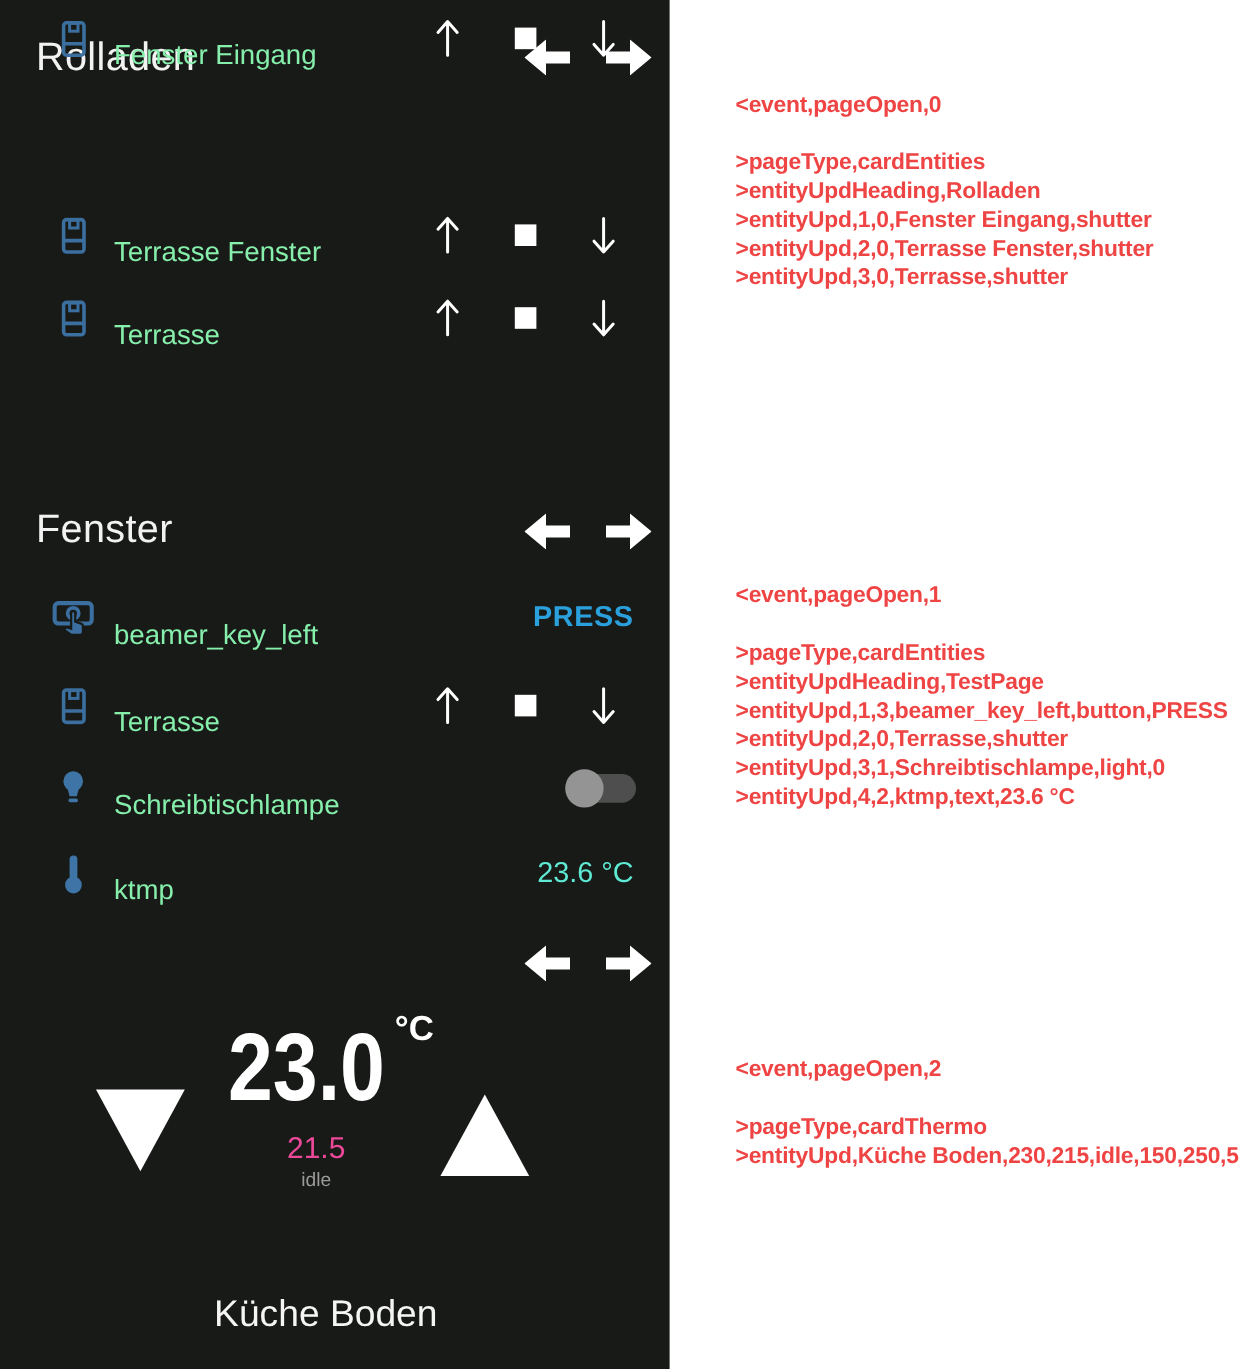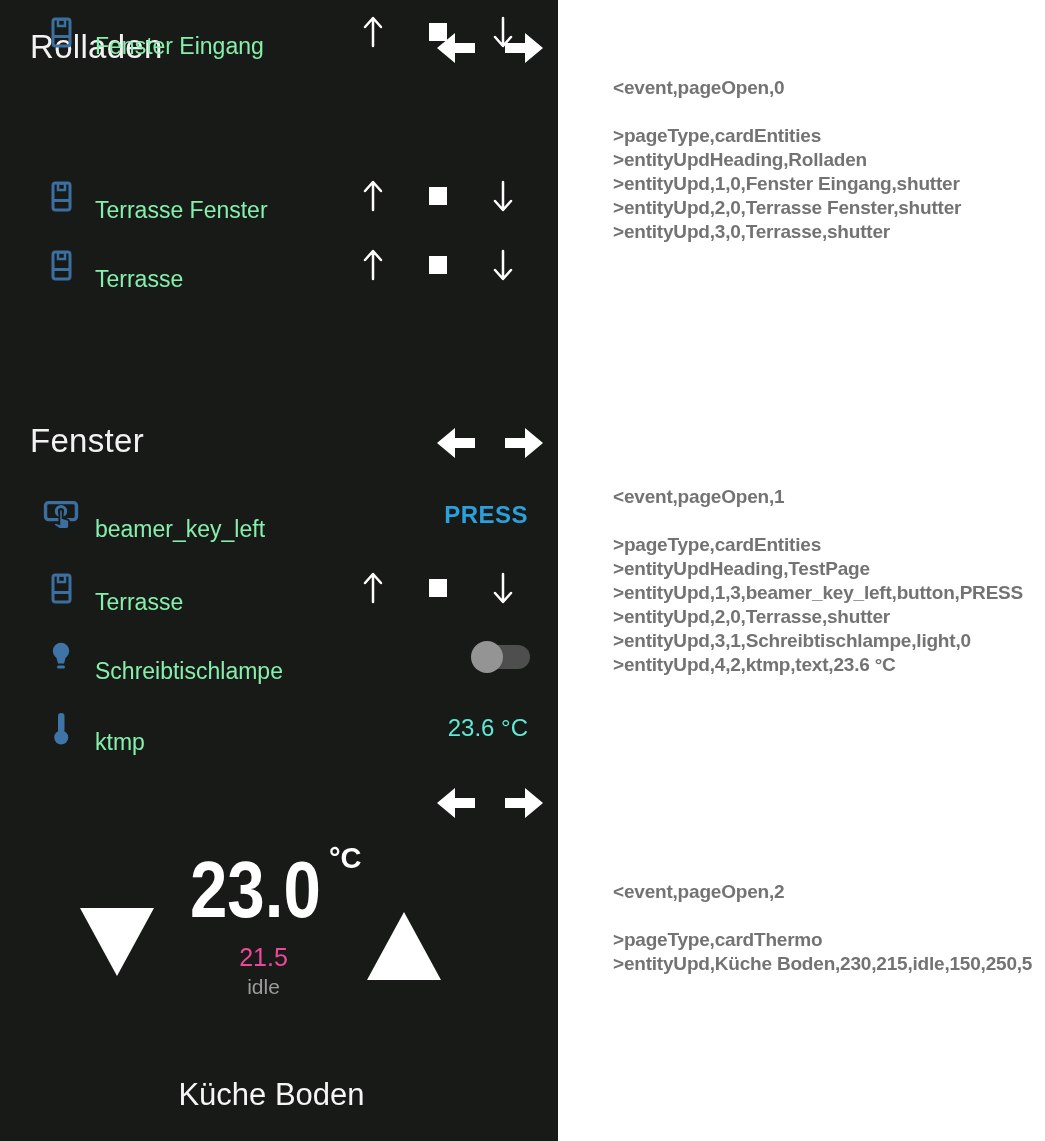--- a/index.html
+++ b/index.html
@@ -44,25 +44,25 @@
   .toggle { position:absolute; right:28px; top:50%; transform:translateY(-50%); width:57px; height:24px; border-radius:12px; background:#4e4e4e; cursor:pointer; }
   .toggle .knob { position:absolute; left:-2px; top:-4px; width:32px; height:32px; border-radius:50%; background:#949494; }
 
   
   .temp-val  { position:absolute; left:190px; top:75px; font-size:80px; font-weight:700; line-height:1; color:#ffffff; transform:scaleX(.84); transform-origin:0 0; }
   .temp-unit { position:absolute; left:329px; top:67px; font-size:29px; font-weight:700; color:#ffffff; }
   .tri { position:absolute; width:0; height:0; cursor:pointer; }
   .tri-down { left:80px;  top:133px; border-left:37px solid transparent; border-right:37px solid transparent; border-top:68px solid #ffffff; }
   .tri-up   { left:367px; top:137px; border-left:37px solid transparent; border-right:37px solid transparent; border-bottom:68px solid #ffffff; }
   .setpoint { position:absolute; left:0; top:168px; width:527px; text-align:center; font-size:25px; color:#ec4899; }
-  .hvac-state { position:absolute; left:0; top:200px; width:527px; text-align:center; font-size:21px; color:#9b9b9b; }
+  .hvac-state { position:absolute; left:0; top:200px; width:527px; text-align:center; font-size:16px; color:#9b9b9b; }
   .thermo-title { position:absolute; left:0; top:302px; width:527px; text-align:center; font-size:31px; color:#f5f5f5;padding-left:16px; }
 
   
-  .log-block { position:absolute; left:613px; width:432px; font-weight:700; font-size:19px; line-height:24px; color:#737373; letter-spacing:-.2px; white-space:nowrap; }
+  .log-block { position:absolute; left:613px; width:432px; font-weight:700; font-size:19px; line-height:24px; color:#ef4444; letter-spacing:-.2px; white-space:nowrap; }
   #log-block-0 { top:76px; }
   #log-block-1 { top:464px;margin-top:21px; }
   #log-block-2 { top:880px; }
   .log-line { min-height:24px; }
 </style>
 </head>
 <body>
 
 <div class="stage">
 

